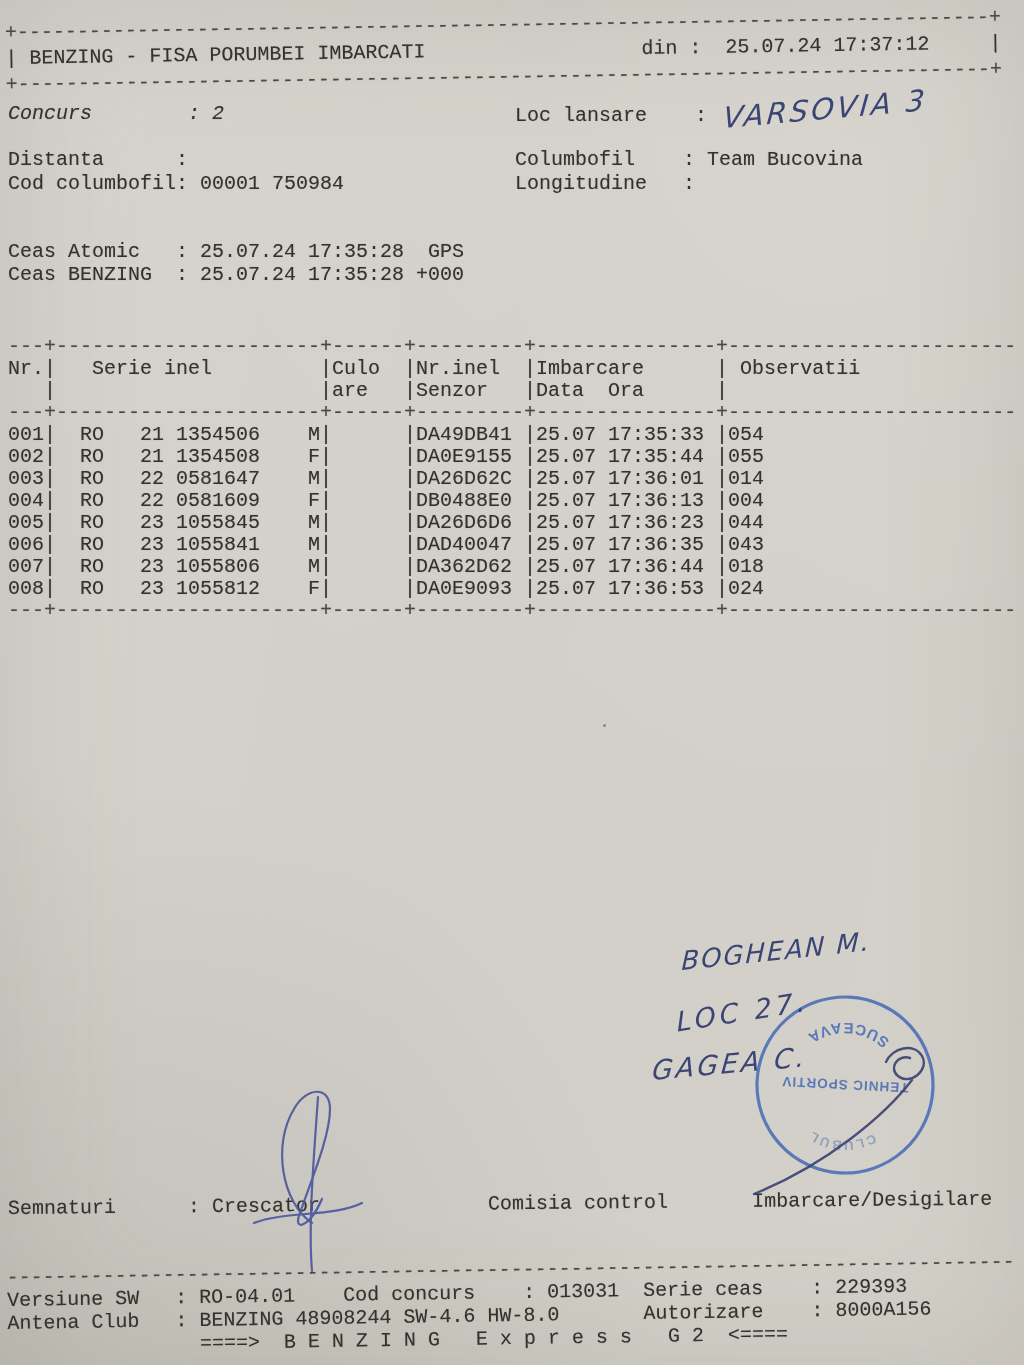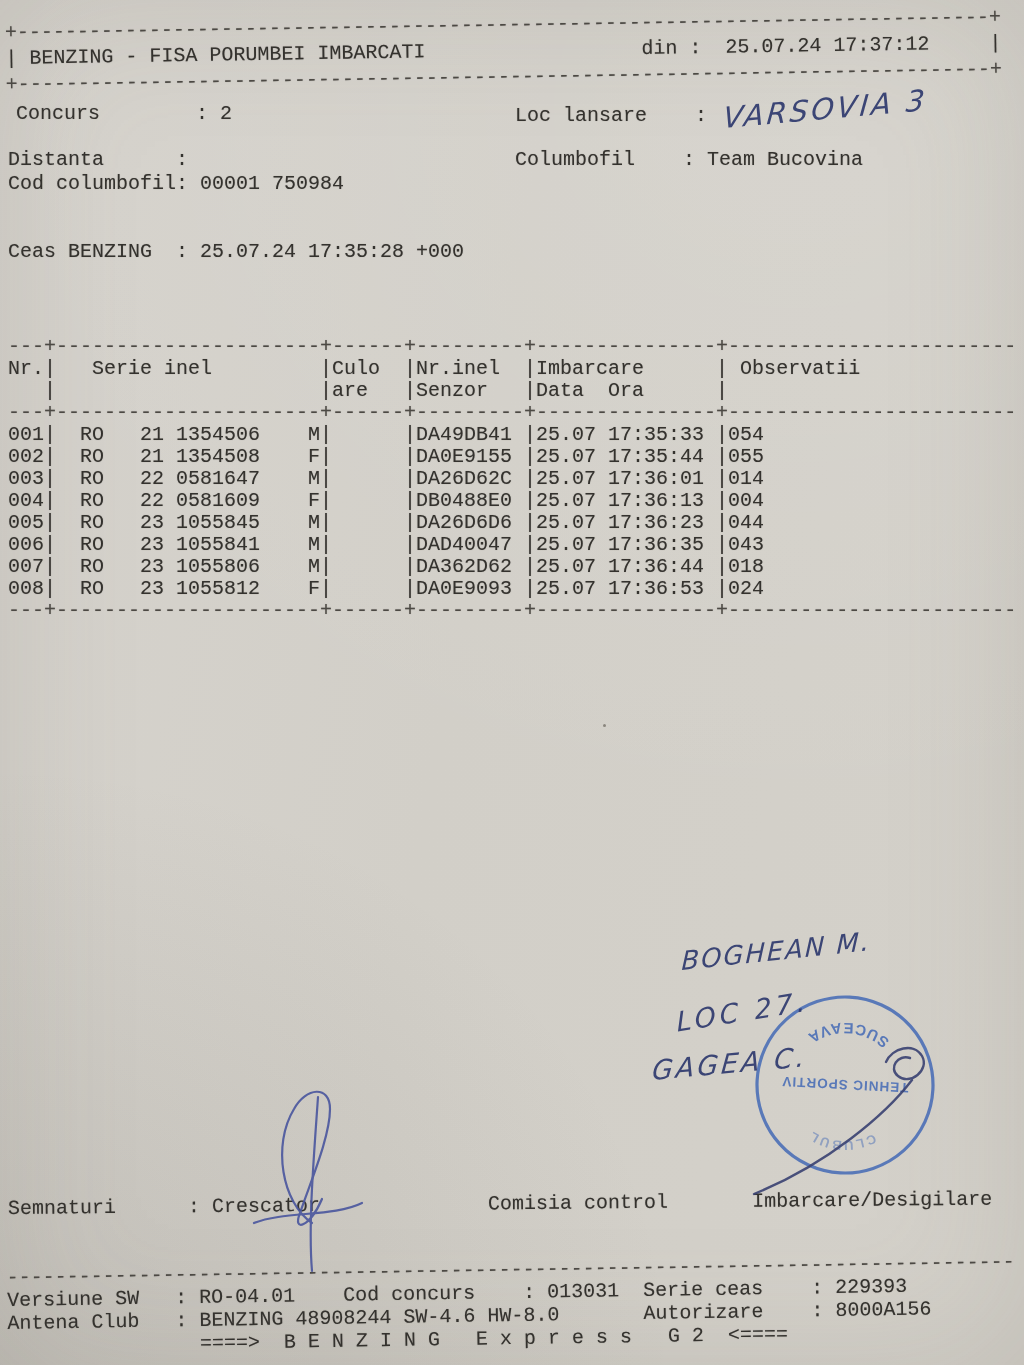--- a/index.html
+++ b/index.html
@@ -15,21 +15,21 @@
     color:#33312d;
   }
   .mono,.mline{font:20px/22px "Liberation Mono","DejaVu Sans Mono",monospace;white-space:pre;color:#34322e;text-shadow:0 0 1px rgba(60,58,52,.35);}
   .block{position:absolute;}
   .dash{color:#4c4944;}
   
   #hdr{left:6px;top:20px;transform:rotate(-0.9deg);transform-origin:0 100%;}
   #hdr .mline{line-height:26px;}
   
   #concurs{left:8px;top:103px;width:1010px;height:26px;}
-  #concurs .l{position:absolute;left:8px;top:0;}
+  #concurs .l{position:absolute;left:0;top:0;font-style:italic;}
   #concurs .r{position:absolute;left:507px;top:2px;}
   #info{left:8px;top:148px;width:1010px;}
   #info .col{position:absolute;top:0;}
   #info .mline{line-height:24px;}
   #colL{left:0;} #colR{left:507px;}
   #clock{left:8px;top:240px;}
   #clock .mline{line-height:23px;}
   
   #tbl{left:8px;top:336px;}
   #tbl .tl{font:20px/22px "Liberation Mono","DejaVu Sans Mono",monospace;white-space:pre;}
@@ -68,24 +68,26 @@
   </div>
   <span id="hw-varsovia" class="hand">VARSOVIA 3</span>
 
   <div id="info" class="block">
     <div id="colL" class="col">
         <div class="mline">Distanta      :</div>
         <div class="mline">Cod columbofil: 00001 750984</div>
       </div>
     <div id="colR" class="col">
         <div class="mline">Columbofil    : Team Bucovina</div>
+        <div class="mline">Longitudine   :</div>
       </div>
   </div>
 
   <div id="clock" class="block">
+      <div class="mline">Ceas Atomic   : 25.07.24 17:35:28  GPS</div>
       <div class="mline">Ceas BENZING  : 25.07.24 17:35:28 +000</div>
     </div>
 
   <div id="tbl" class="block mono"><div class="tl dash">---+----------------------+------+---------+---------------+------------------------</div><div class="tl">Nr.|   Serie inel         |Culo  |Nr.inel  |Imbarcare      | Observatii             </div><div class="tl">   |                      |are   |Senzor   |Data  Ora      |                        </div><div class="tl dash">---+----------------------+------+---------+---------------+------------------------</div><div class="tl">001|  RO   21 1354506    M|      |DA49DB41 |25.07 17:35:33 |054                     </div><div class="tl">002|  RO   21 1354508    F|      |DA0E9155 |25.07 17:35:44 |055                     </div><div class="tl">003|  RO   22 0581647    M|      |DA26D62C |25.07 17:36:01 |014                     </div><div class="tl">004|  RO   22 0581609    F|      |DB0488E0 |25.07 17:36:13 |004                     </div><div class="tl">005|  RO   23 1055845    M|      |DA26D6D6 |25.07 17:36:23 |044                     </div><div class="tl">006|  RO   23 1055841    M|      |DAD40047 |25.07 17:36:35 |043                     </div><div class="tl">007|  RO   23 1055806    M|      |DA362D62 |25.07 17:36:44 |018                     </div><div class="tl">008|  RO   23 1055812    F|      |DA0E9093 |25.07 17:36:53 |024                     </div><div class="tl dash">---+----------------------+------+---------+---------------+------------------------</div></div>
 
   <span id="hw-boghean" class="hand">BOGHEAN M.</span>
   <span id="hw-loc" class="hand">LOC 27.</span>
   <span id="hw-gagea" class="hand">GAGEA C.</span>
 
   <svg id="stamp" width="188" height="188" viewBox="0 0 188 188">

